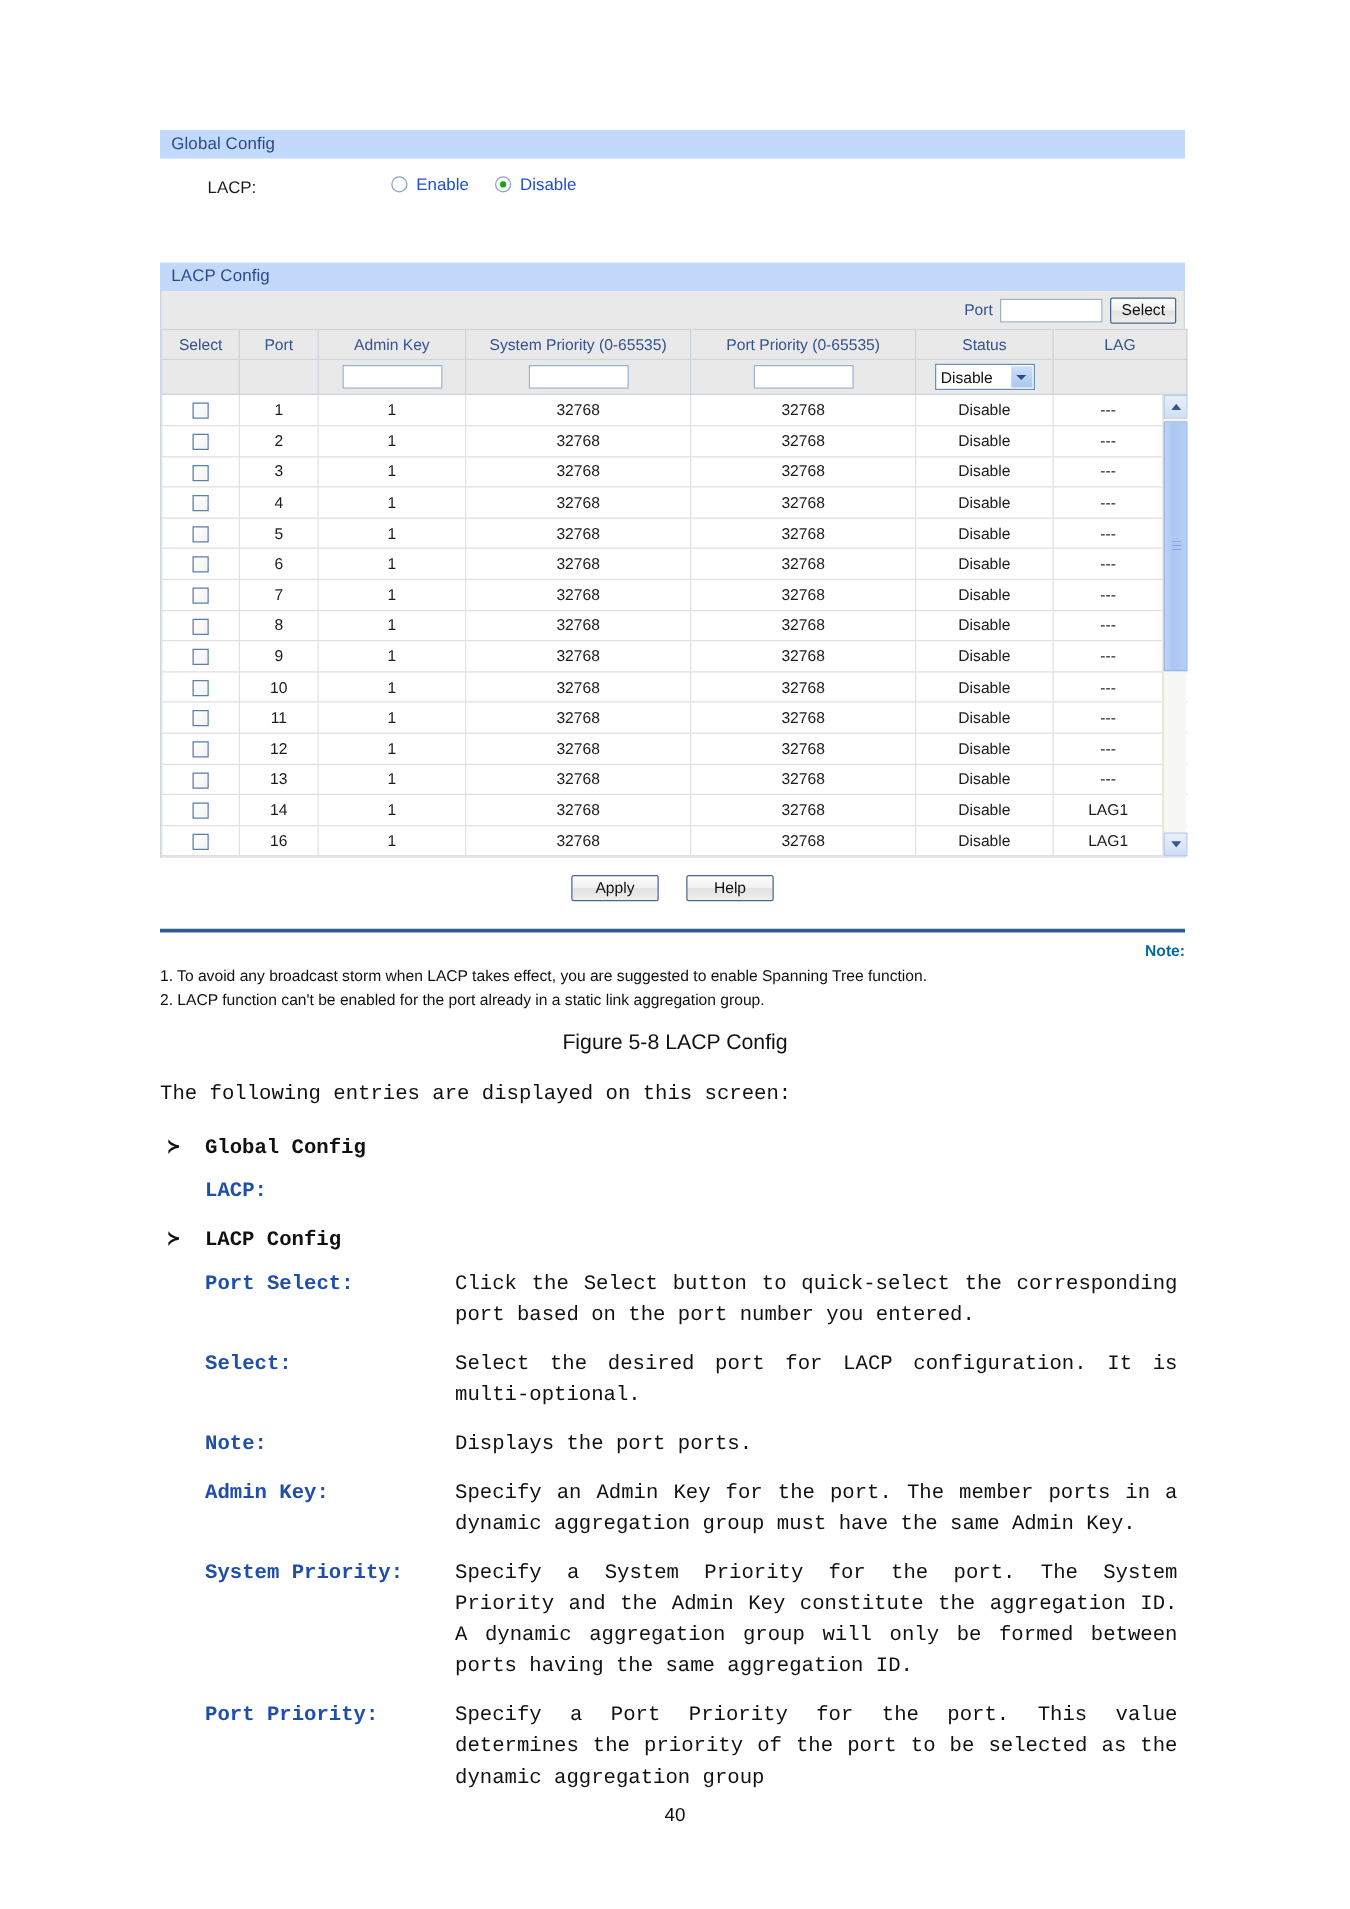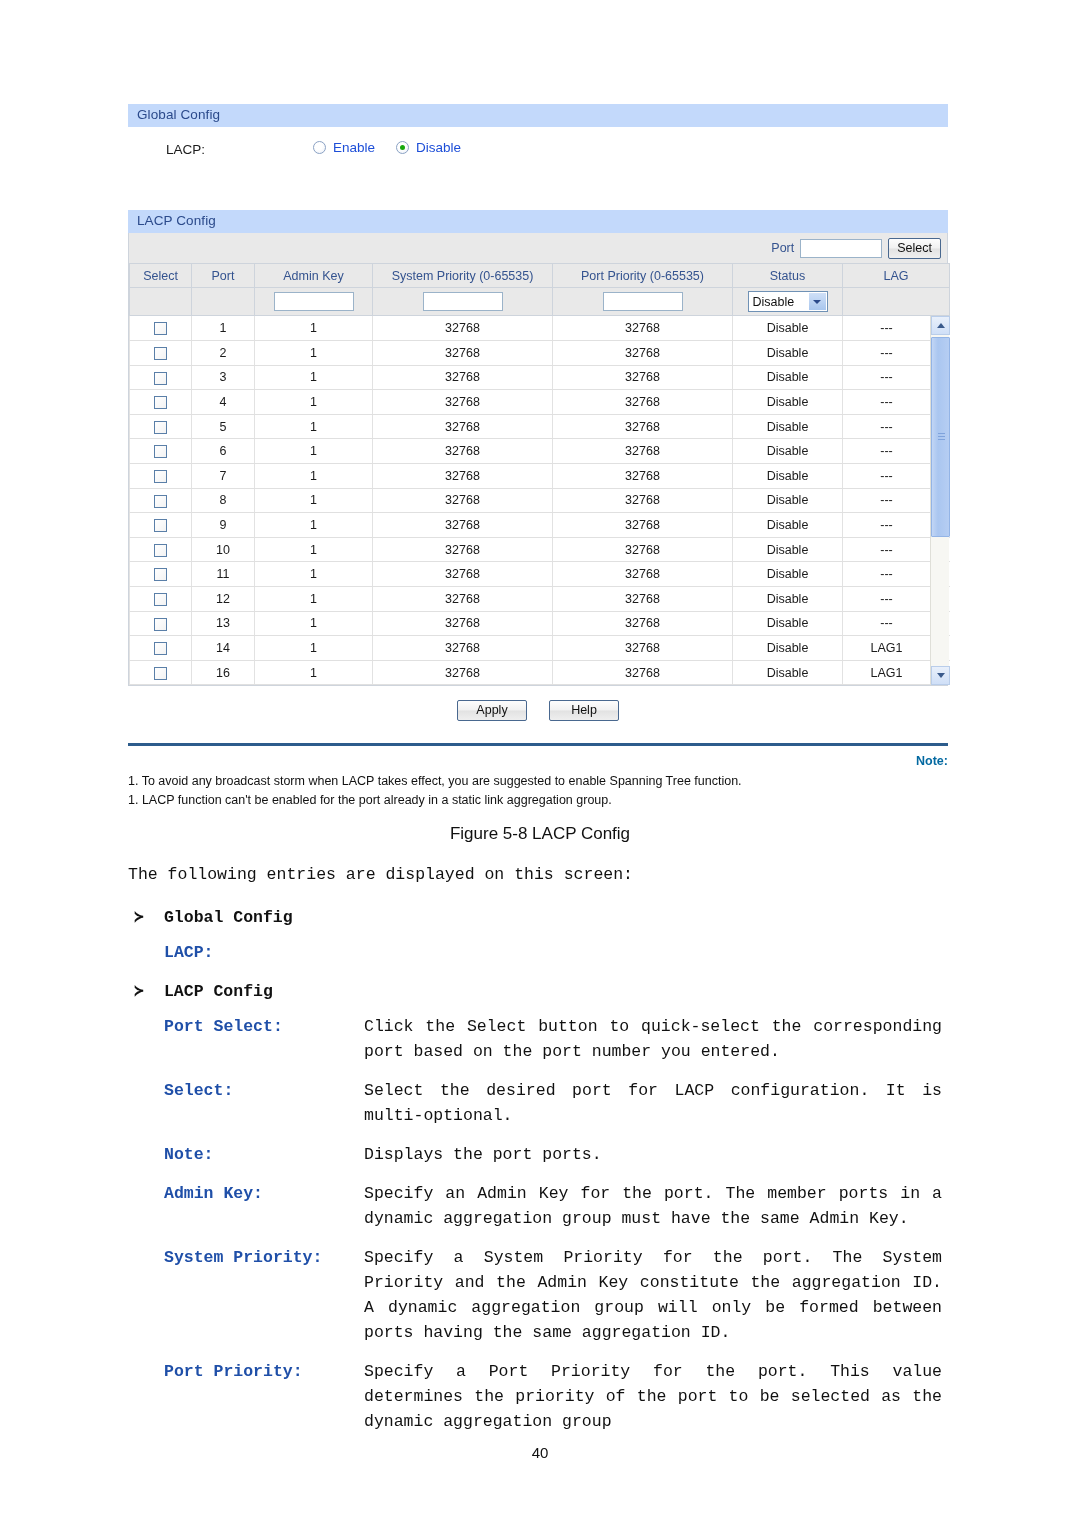--- a/index.html
+++ b/index.html
@@ -584,21 +584,21 @@
       <div class="action-row">
         <button class="btn wide">Apply</button>
         <button class="btn wide">Help</button>
       </div>
     </div>
 
     <div class="note-rule"></div>
     <div class="note-box">
       <div class="note-title">Note:</div>
       <div class="note-item">1. To avoid any broadcast storm when LACP takes effect, you are suggested to enable Spanning Tree function.</div>
-      <div class="note-item">1. LACP function can't be enabled for the port already in a static link aggregation group.</div>
+      <div class="note-item">2. LACP function can't be enabled for the port already in a static link aggregation group.</div>
     </div>
   </div>
 
   <div class="figcap">Figure 5-8 LACP Config</div>
 
   <div class="doc">
     <div class="intro">The following entries are displayed on this screen:</div>
 
     <div class="bullet">
       <span class="arrow">≻</span>

